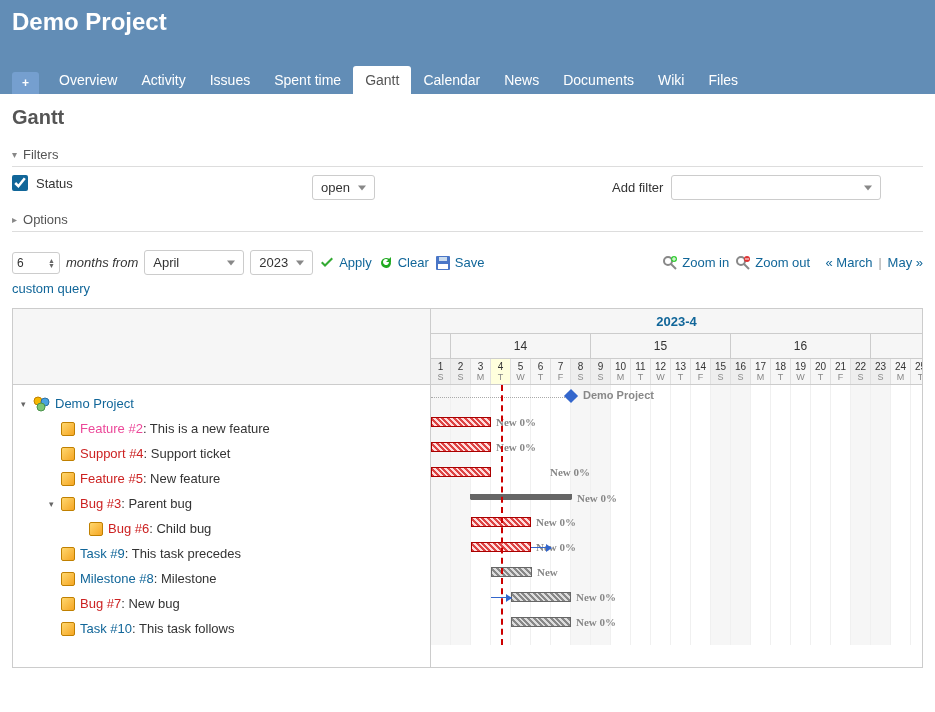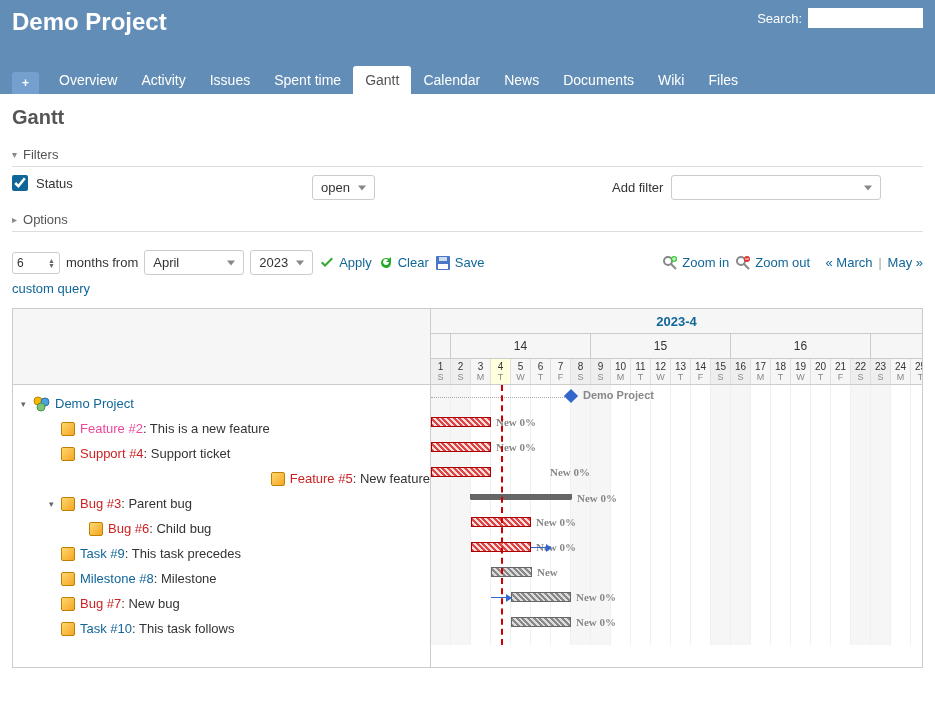--- a/index.html
+++ b/index.html
@@ -26,21 +26,21 @@
 .filter-label { font-size: 13px; }
 .select-box { border: 1px solid #ccc; padding: 4px 24px 4px 8px; border-radius: 3px; font-size: 13px; background: #fff; position: relative; display: inline-block; cursor: pointer; }
 .select-box::after { content: ''; position: absolute; right: 8px; top: 50%; transform: translateY(-50%); border-left: 4px solid transparent; border-right: 4px solid transparent; border-top: 5px solid #888; }
 .filter-mid { flex: 0 0 300px; }
 .filter-right { display: flex; align-items: center; gap: 8px; }
 .filter-right-label { font-size: 13px; }
 .empty-select { width: 210px; }
 .controls-row { display: flex; align-items: center; gap: 6px; margin-top: 18px; flex-wrap: wrap; }
 .spinner-input { border: 1px solid #ccc; padding: 3px 4px; width: 48px; border-radius: 3px; display: flex; align-items: center; justify-content: space-between; }
 .spinner-arrows { display: flex; flex-direction: column; line-height: 5px; font-size: 7px; color: #666; }
-.label-text { font-size: 13px; }
+.label-text { font-size: 13px; font-style: italic; }
 .action-link { display: inline-flex; align-items: center; gap: 4px; color: #169; text-decoration: none; cursor: pointer; font-size: 13px; }
 .icon { width: 16px; height: 16px; display: inline-block; }
 .nav-links { margin-left: auto; display: flex; align-items: center; gap: 6px; }
 .nav-sep { color: #999; }
 .custom-query-link { color: #169; font-size: 13px; text-decoration: none; cursor: pointer; display: inline-block; margin-top: 6px; }
 .gantt-container { margin-top: 12px; border: 1px solid #ccc; display: flex; height: 360px; overflow: hidden; }
 .gantt-left { width: 418px; border-right: 1px solid #ccc; display: flex; flex-direction: column; }
 .gantt-left-header { height: 76px; border-bottom: 1px solid #ccc; background: #f6f6f6; }
 .gantt-left-body { flex: 1; padding: 6px 0; overflow: hidden; }
 .tree-row { display: flex; align-items: center; height: 25px; padding-left: 8px; font-size: 13px; white-space: nowrap; }
@@ -84,24 +84,20 @@
 .i-check { color: #3a3; }
 .i-reload { color: #28c; }
 .i-disk { color: #36c; }
 </style>
 </head>
 <body>
 
 <div class="header">
   <div class="header-top">
     <div class="project-title">Demo Project</div>
-    <div class="search-box">
-      <span class="search-label">Search:</span>
-      <input class="search-input" type="text" style="">
-    </div>
   </div>
   <div class="tabs" id="tabs-container">
       <span class="tab-plus">+</span>
       <a class="tab">Overview</a>
       <a class="tab">Activity</a>
       <a class="tab">Issues</a>
       <a class="tab">Spent time</a>
       <a class="tab active">Gantt</a>
       <a class="tab">Calendar</a>
       <a class="tab">News</a>
@@ -214,21 +210,21 @@
             <span class="ticket-icon"></span>
             <a class="issue-link" style="color:#ec4899">Feature #2</a>
             <span>: This is a new feature</span>
           </div>
           <div class="tree-row" style="padding-left: 36px;">
             <span class="tree-toggle"></span>
             <span class="ticket-icon"></span>
             <a class="issue-link" style="color:#c22">Support #4</a>
             <span>: Support ticket</span>
           </div>
-          <div class="tree-row" style="padding-left: 36px; justify-content: flex-end;">
+          <div class="tree-row" style="padding-left: 36px;">
             <span class="tree-toggle"></span>
             <span class="ticket-icon"></span>
             <a class="issue-link" style="color:#c22">Feature #5</a>
             <span>: New feature</span>
           </div>
           <div class="tree-row" style="padding-left: 36px;">
             <span class="tree-toggle">▾</span>
             <span class="ticket-icon"></span>
             <a class="issue-link" style="color:#c22">Bug #3</a>
             <span>: Parent bug</span>

